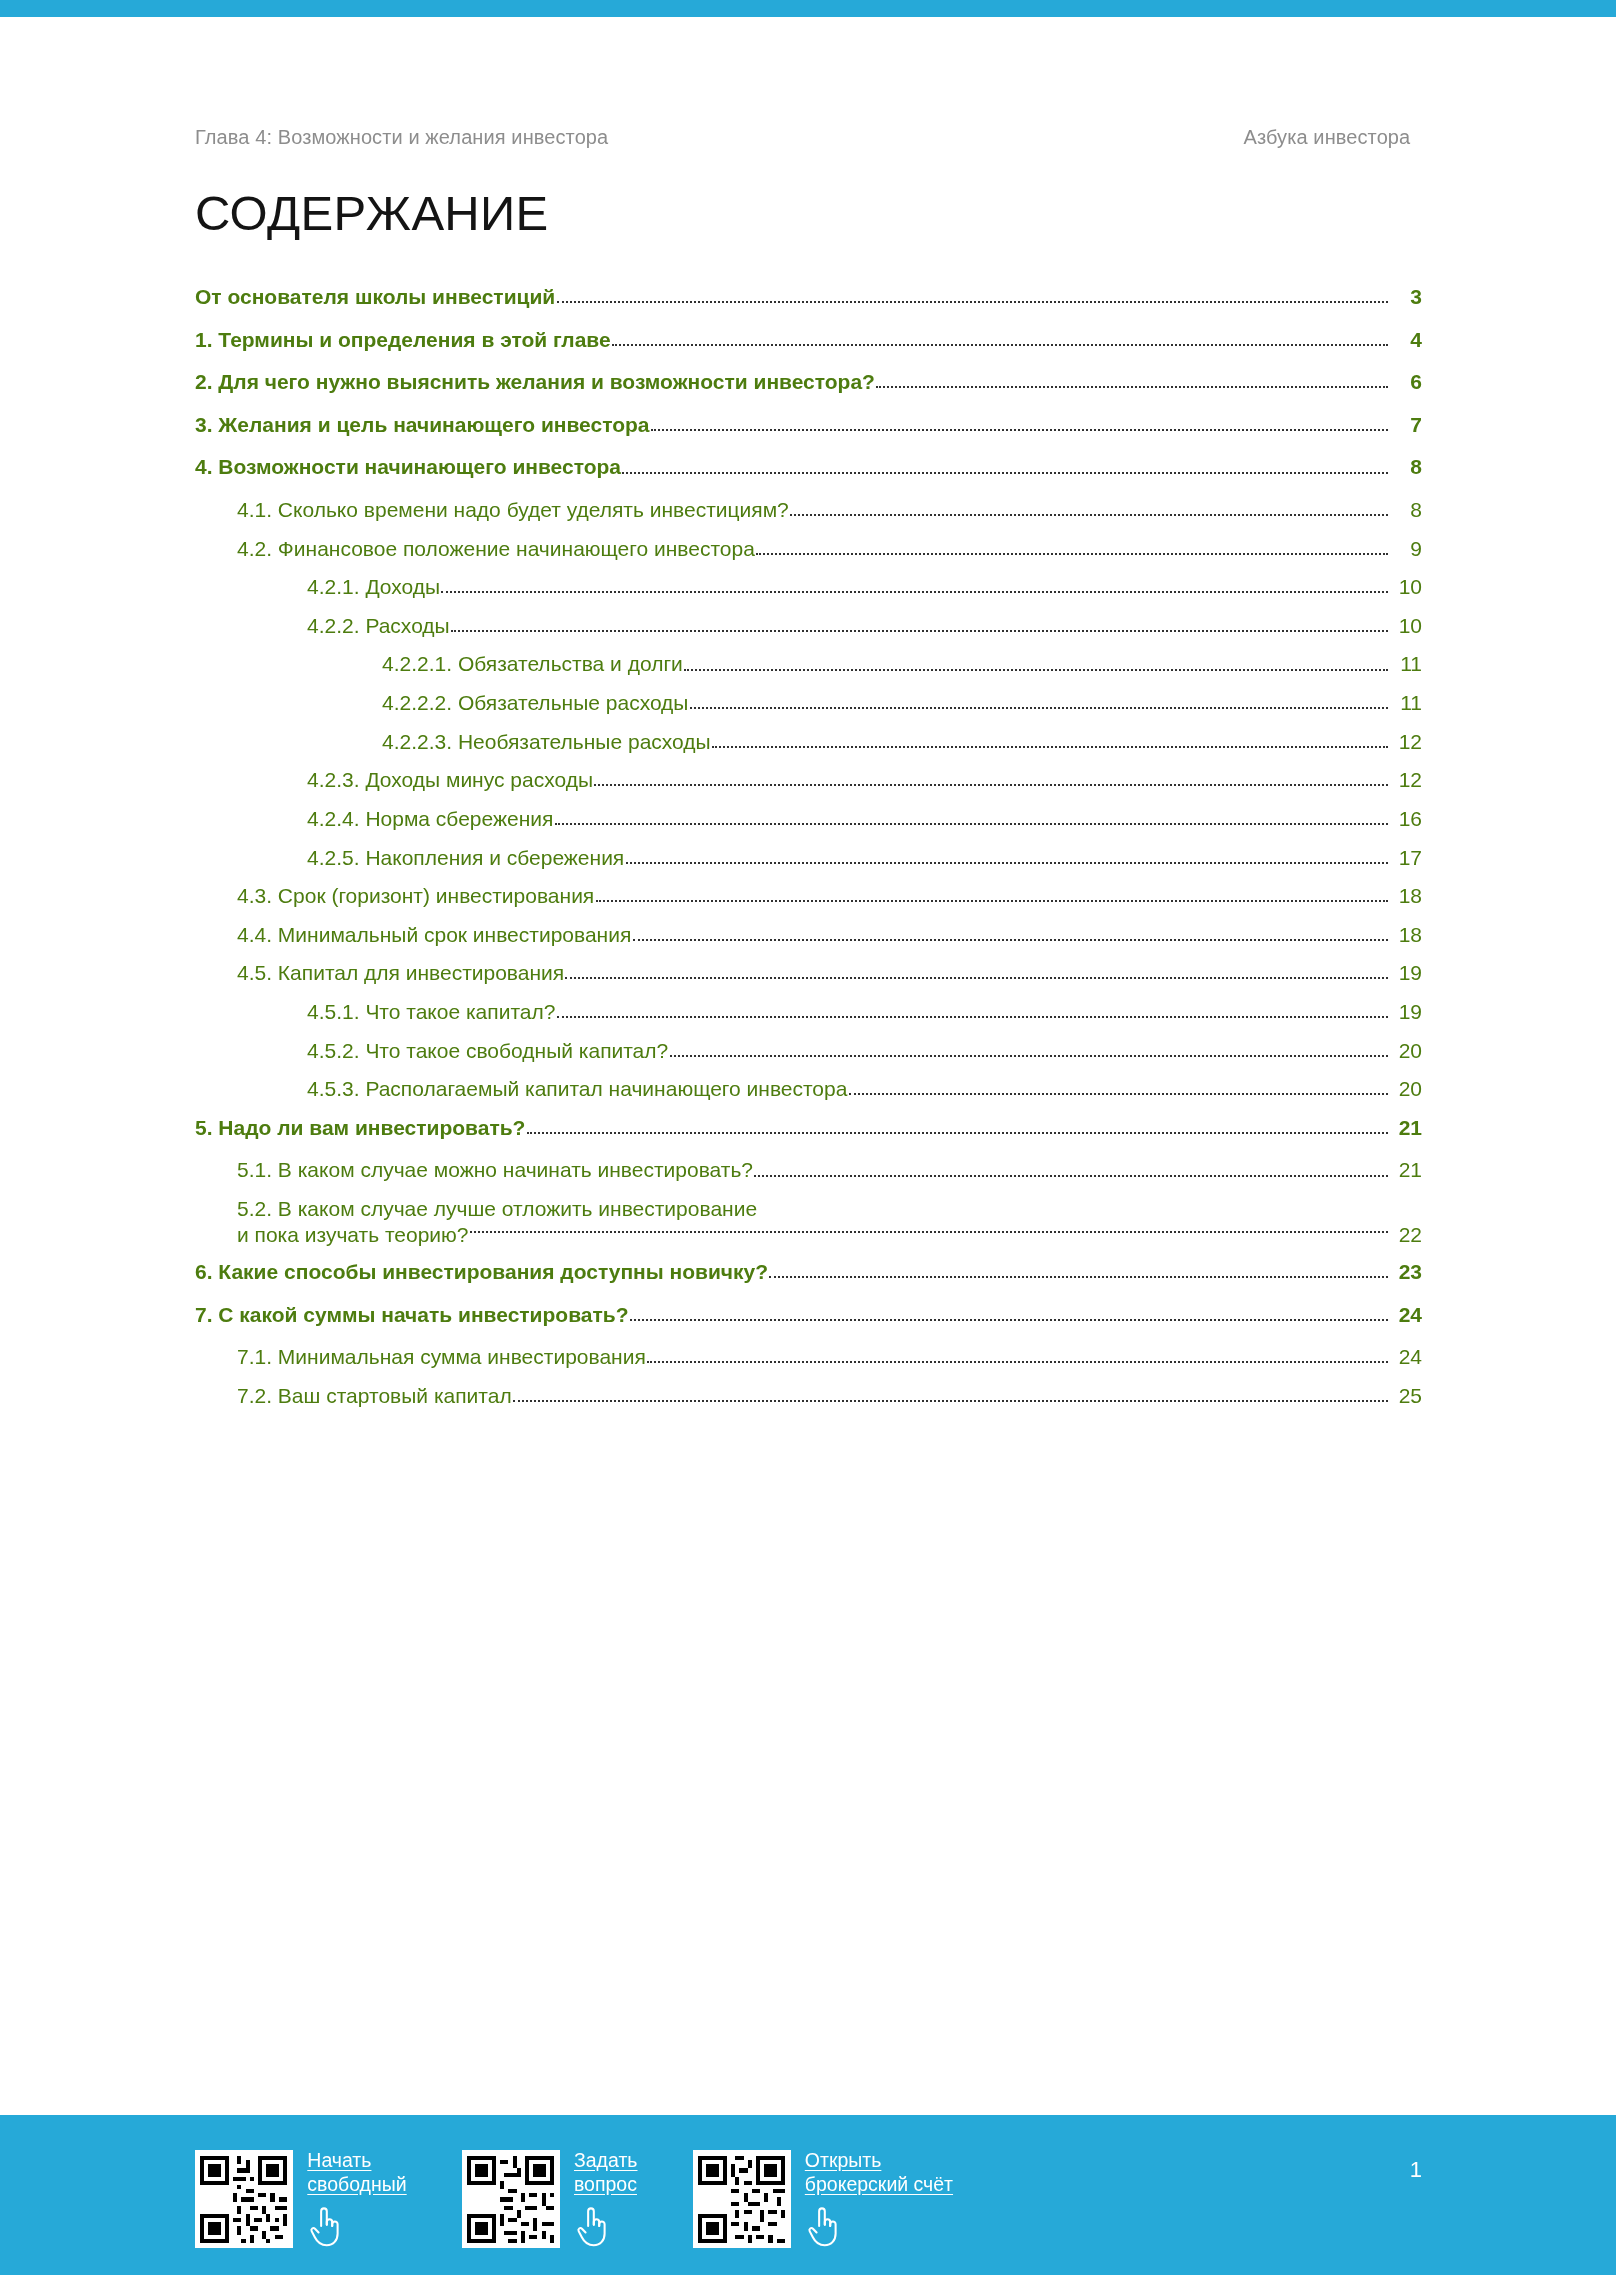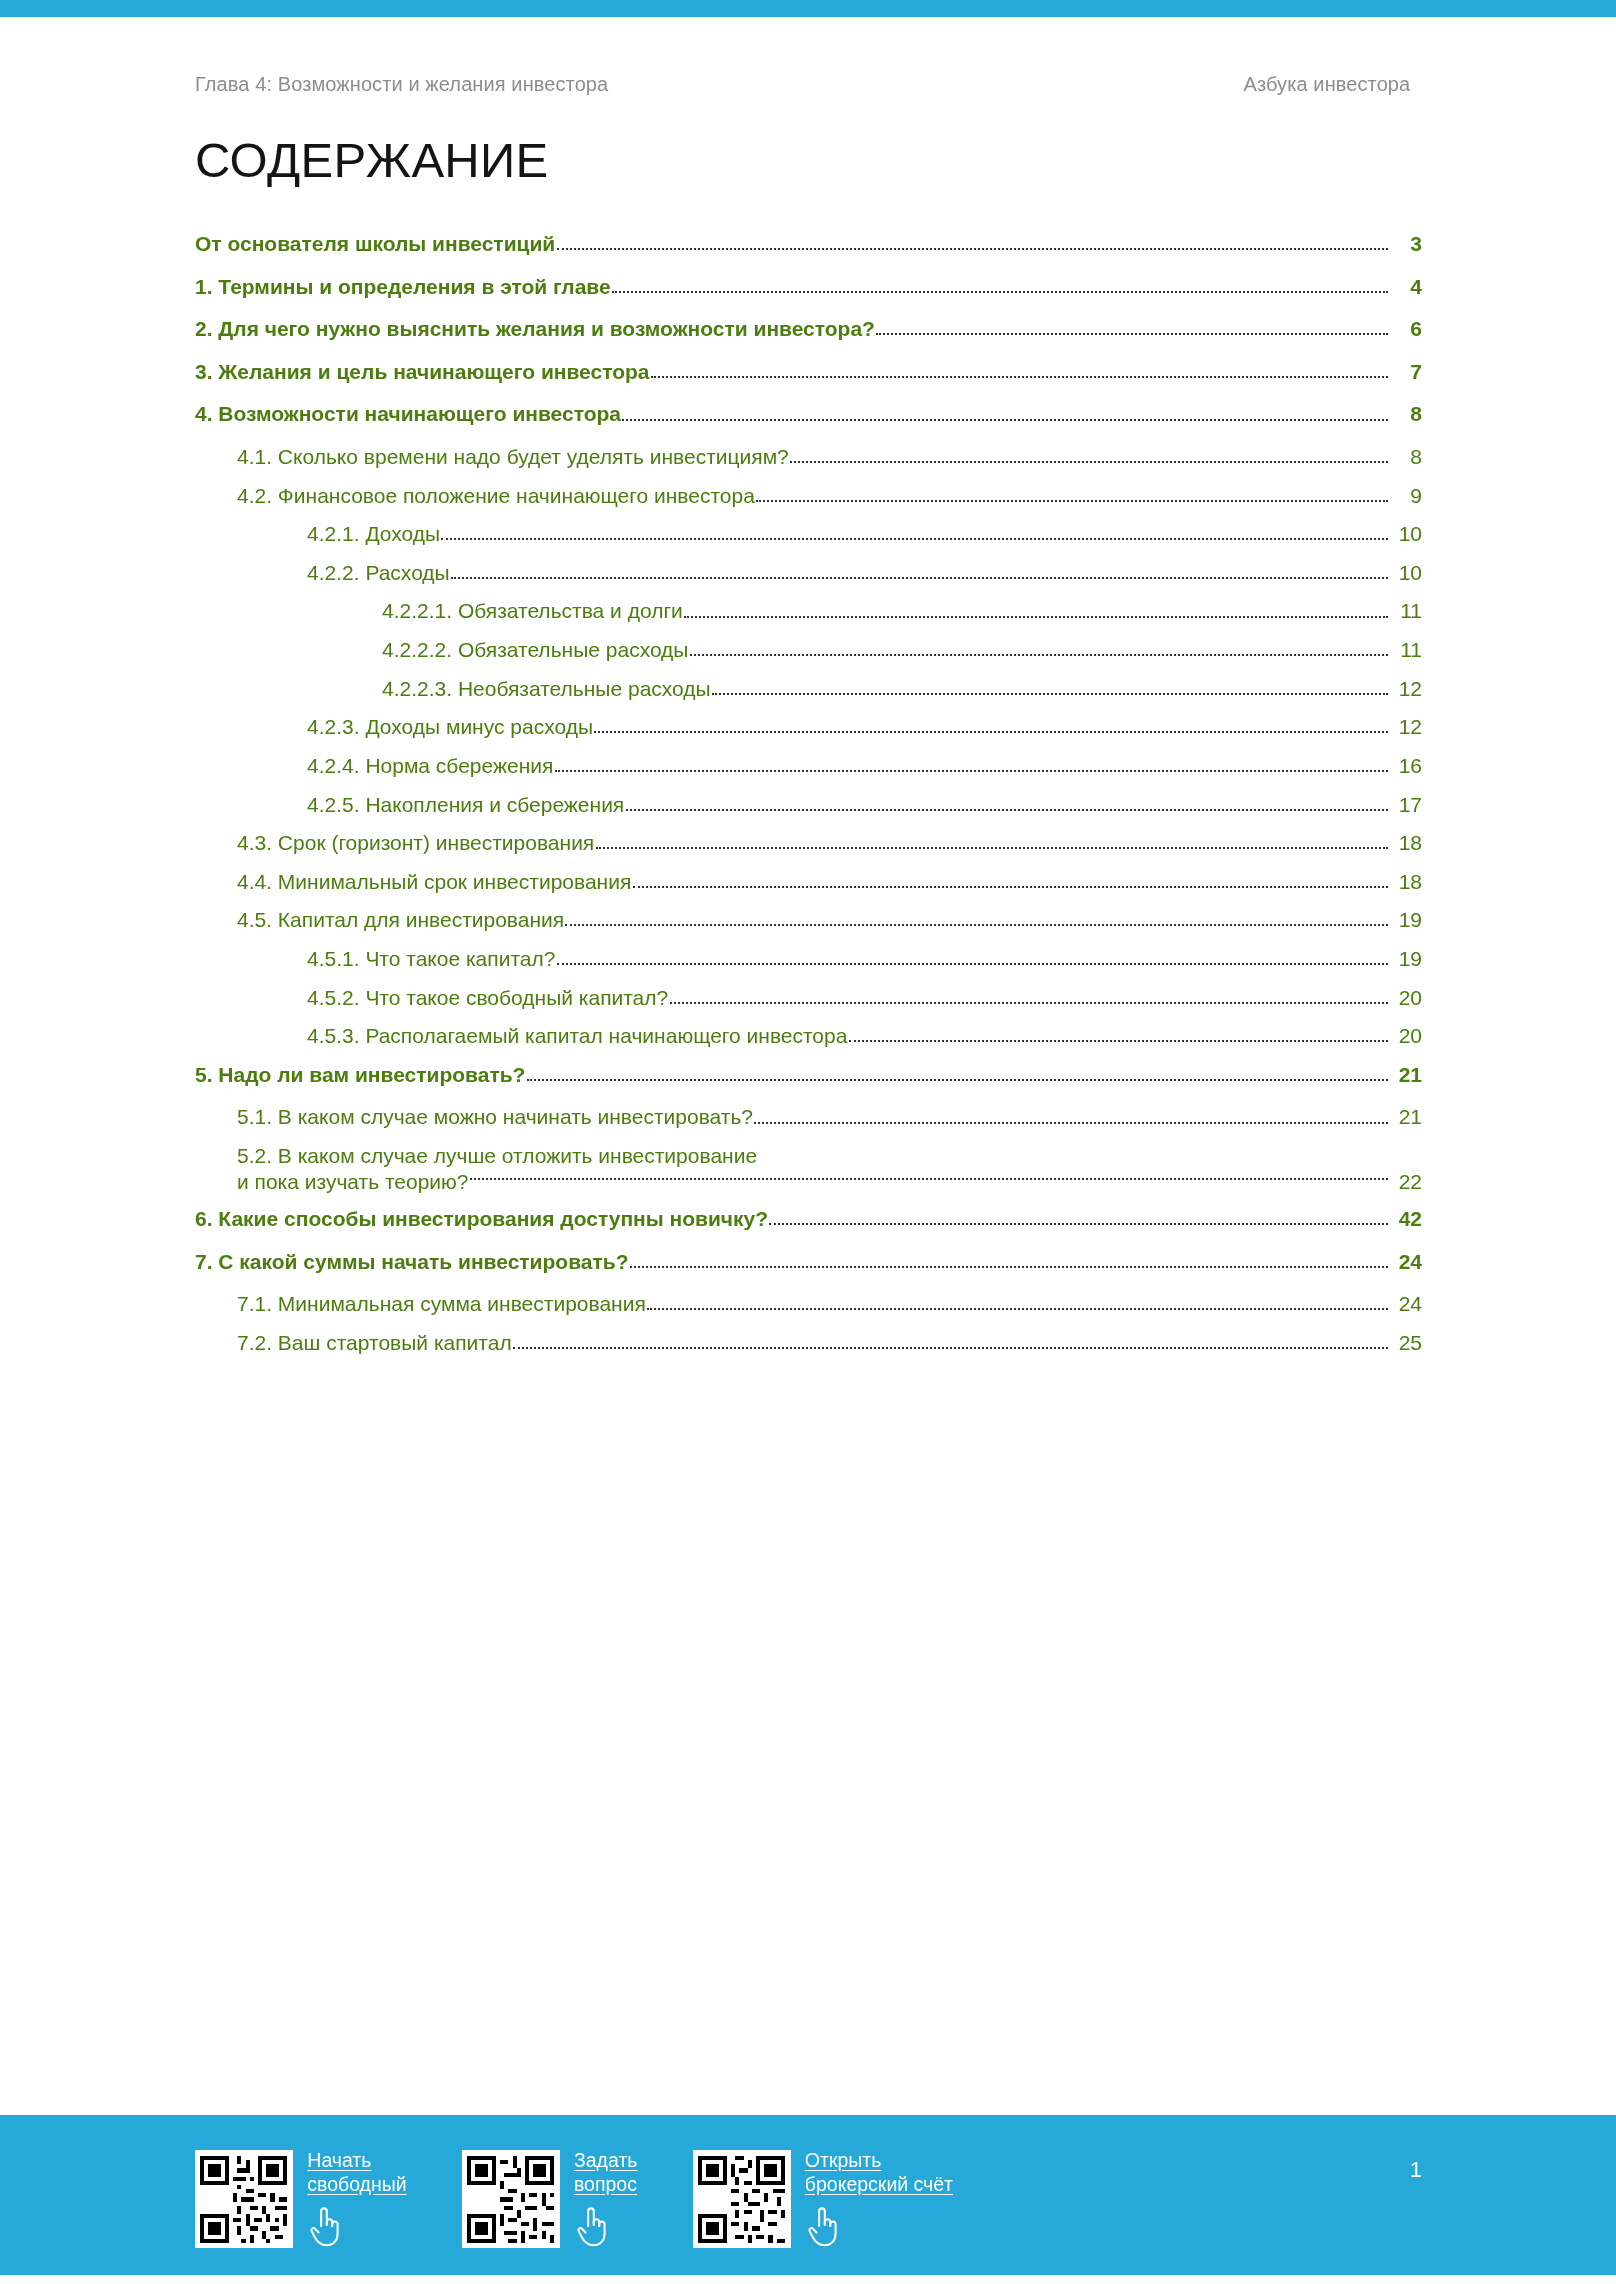--- a/index.html
+++ b/index.html
@@ -35,21 +35,21 @@
     flex: 1 1 auto;
     position: relative;
     padding: 0 195px 0 195px;
     box-sizing: border-box;
   }
 
   .running-head {
     display: flex;
     justify-content: space-between;
     align-items: baseline;
-    padding-top: 56px;
+    padding-top: 109px;
     color: #8d8d8d;
     font-size: 20px;
     letter-spacing: 0.1px;
   }
   .running-head .chapter { white-space: nowrap; }
   .running-head .book { white-space: nowrap; padding-right: 11.7px;}
 
   h1.toc-title {
     font-size: 49px;
     font-weight: 400;
@@ -303,21 +303,21 @@
             <span class="first-line">5.2. В каком случае лучше отложить инвестирование</span>
             <span class="second-line">
               <span class="label">и пока изучать теорию?</span>
               <span class="leader"></span>
               <span class="page-num">22</span>
             </span>
           </div>
           <div class="toc-row lvl-0">
             <span class="label">6. Какие способы инвестирования доступны новичку?</span>
             <span class="leader"></span>
-            <span class="page-num">42</span>
+            <span class="page-num">23</span>
           </div>
           <div class="toc-row lvl-0">
             <span class="label">7. С какой суммы начать инвестировать?</span>
             <span class="leader"></span>
             <span class="page-num">24</span>
           </div>
           <div class="toc-row lvl-1">
             <span class="label">7.1. Минимальная сумма инвестирования</span>
             <span class="leader"></span>
             <span class="page-num">24</span>

